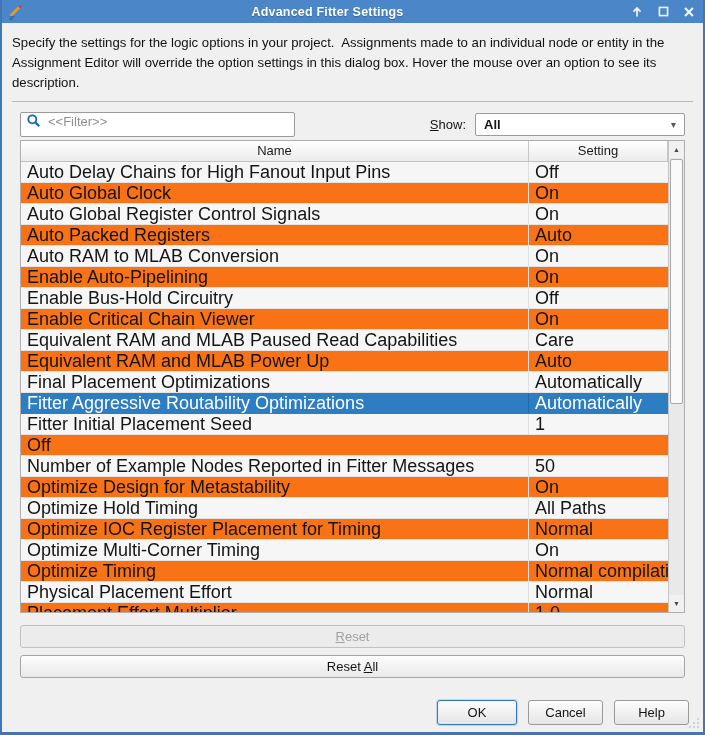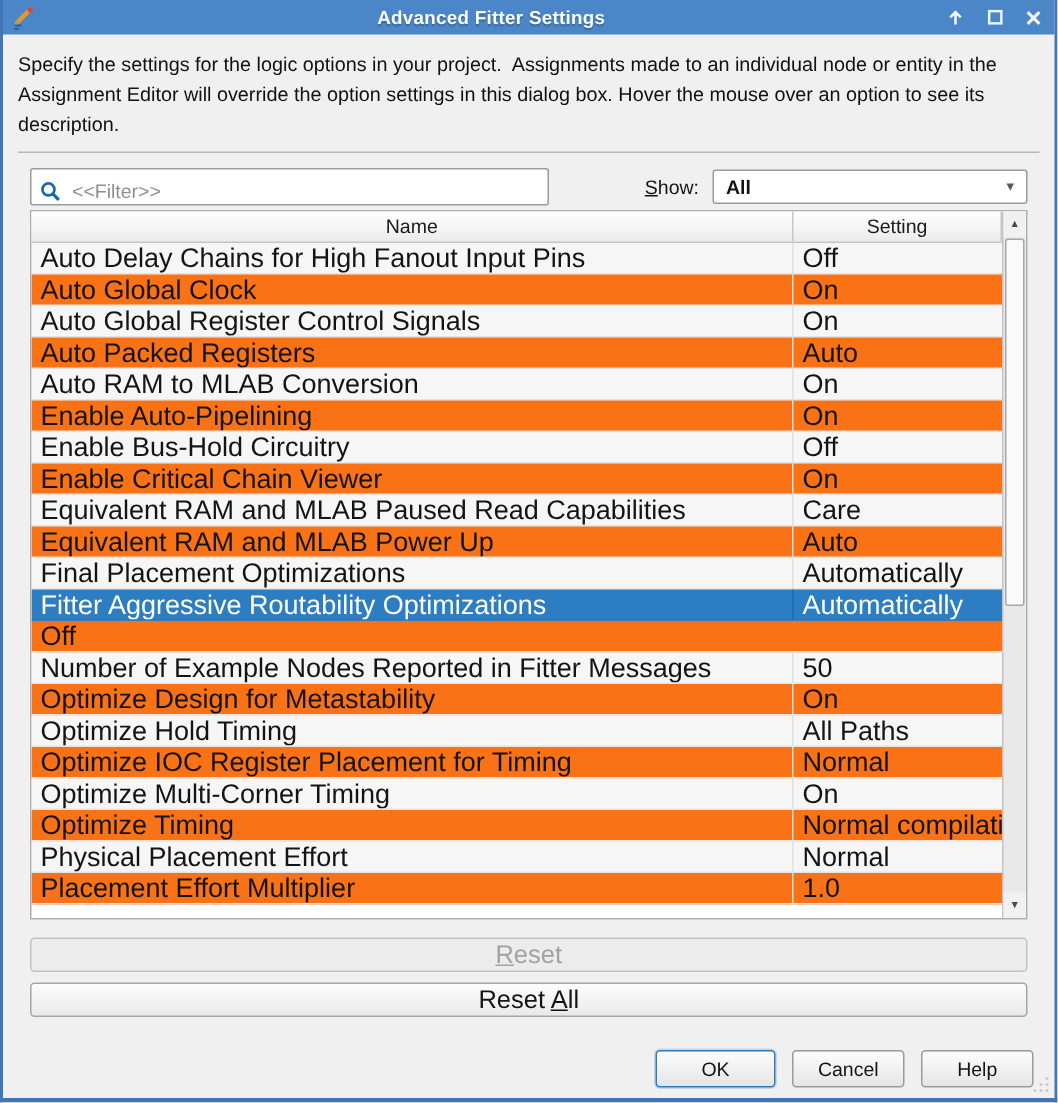--- a/index.html
+++ b/index.html
@@ -33,23 +33,23 @@
   .content { padding: 8px 10px 0 10px; }
   .description {
     margin: 2px 0 8px 0; font-size: 13.2px; line-height: 20px;
     color: #111; white-space: pre-wrap; width: 688px;
   }
   .separator { border: none; border-top: 1px solid #b8b8b8; margin: 0 0 10px 0; }
 
   
   .filter-row { display: flex; align-items: center; margin: 0 0 3px 8px; width: 665px; }
   .filter-box {
-    width: 346px; height: 25px; background: #fff;
+    width: 275px; height: 25px; background: #fff;
     border: 1px solid #9b9b9b; border-radius: 2px;
-    display: flex; align-items: flex-end; padding: 0 5px;
+    display: flex; align-items: flex-start; padding: 0 5px;
   }
   .filter-box input {
     border: none; outline: none; flex: 1; font-family: inherit;
     font-size: 13px; color: #222; background: transparent; min-width: 0;
   }
   .filter-box input::placeholder { color: #8f8f8f; opacity: 1; }
   .show-label { margin-left: auto; margin-right: 9px; }
   .dropdown {
     width: 210px; height: 23px; background: #fff;
     border: 1px solid #9b9b9b; border-radius: 2px;
@@ -94,21 +94,21 @@
     position: absolute; top: 1px; left: 1px; right: 1px; height: 56%;
     background: #fafafa; border: 1px solid #a8a8a8; border-radius: 2px; cursor: grab;
   }
 
   
   button { font-family: inherit; cursor: pointer; }
   .wide-btn {
     display: block; margin: 12px 10px 0 8px; width: 665px; height: 23px;
     border: 1px solid #a6a6a6; border-radius: 3px;
     background: linear-gradient(#fdfdfd, #e9e9e9);
-    font-size: 17px; color: #141414;
+    font-size: 13px; color: #141414;
   }
   .wide-btn.is-disabled {
     color: #a2a2a2; background: #ececec; border-color: #c2c2c2; cursor: default;
   }
   .wide-btn + .wide-btn { margin-top: 7px; }
 
   .bottom-row { display: flex; justify-content: flex-end; gap: 11px; margin: 22px 4px 0 0; }
   .btn {
     height: 25px; min-width: 75px; padding: 0 14px;
     border: 1px solid #9a9a9a; border-radius: 3px;
@@ -235,20 +235,24 @@
             <div class="td td-setting">Auto</div>
           </div>
           <div class="trow odd">
             <div class="td td-name">Final Placement Optimizations</div>
             <div class="td td-setting">Automatically</div>
           </div>
           <div class="trow selected">
             <div class="td td-name">Fitter Aggressive Routability Optimizations</div>
             <div class="td td-setting">Automatically</div>
           </div>
+          <div class="trow odd">
+            <div class="td td-name">Fitter Initial Placement Seed</div>
+            <div class="td td-setting">1</div>
+          </div>
           <div class="trow">
             <div class="td td-setting">Off</div>
           </div>
           <div class="trow odd">
             <div class="td td-name">Number of Example Nodes Reported in Fitter Messages</div>
             <div class="td td-setting">50</div>
           </div>
           <div class="trow">
             <div class="td td-name">Optimize Design for Metastability</div>
             <div class="td td-setting">On</div>

